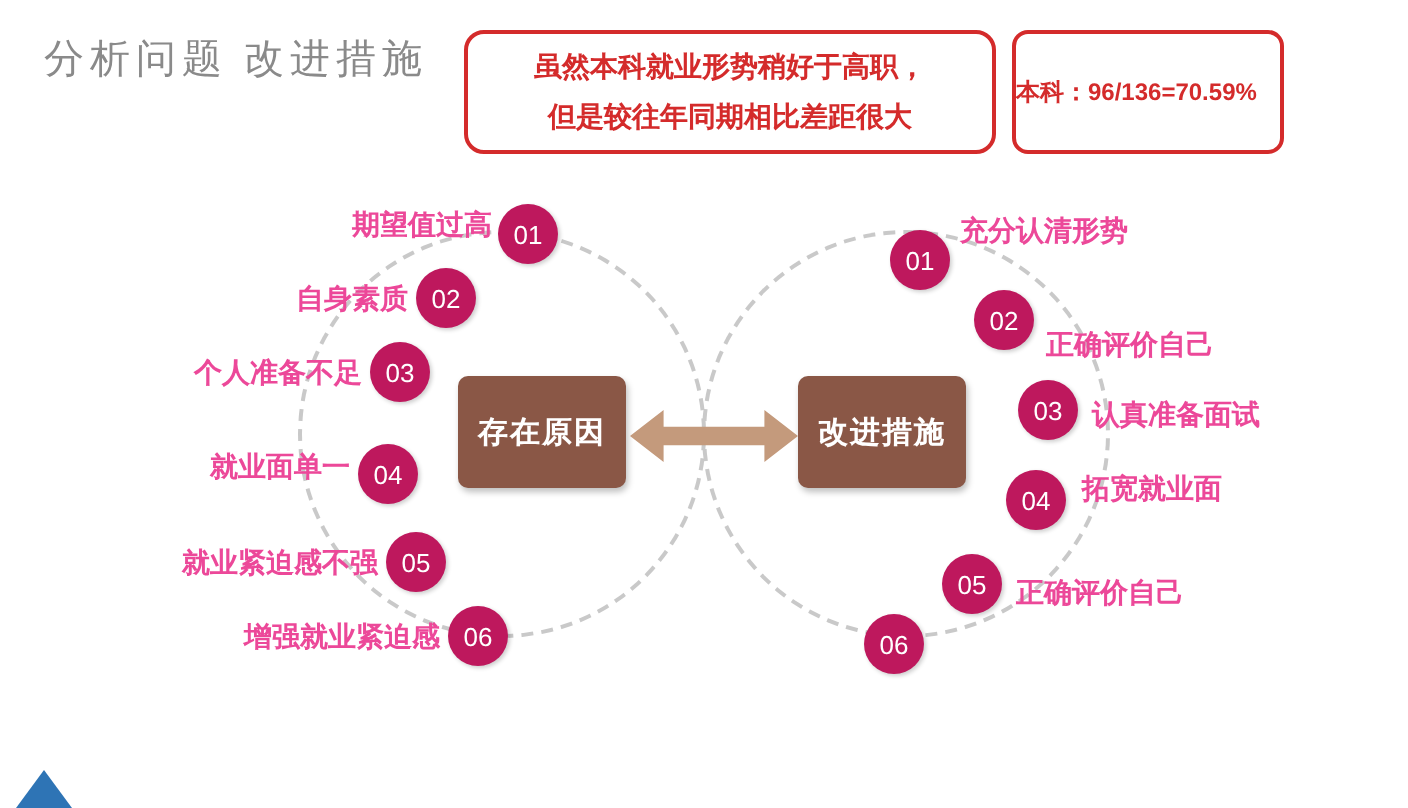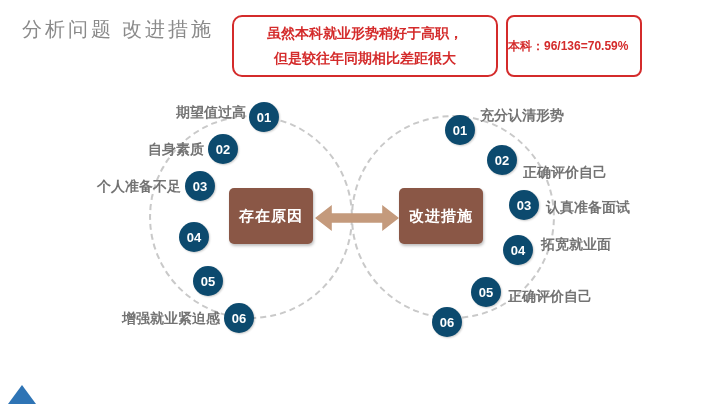--- a/index.html
+++ b/index.html
@@ -38,27 +38,27 @@
     display:flex;align-items:center;justify-content:center;
     box-shadow:1px 2px 3px rgba(0,0,0,.25);
   }
   .center-box.left{left:229px;top:188px;}
   .center-box.right{left:399px;top:188px;}
   .arrow{
     position:absolute;left:315px;top:205px;width:84px;height:26px;background:#c49a7c;
     clip-path:polygon(0 50%,20% 0,20% 32%,80% 32%,80% 0,100% 50%,80% 100%,80% 68%,20% 68%,20% 100%);
   }
   .num-circle{
-    position:absolute;width:30px;height:30px;border-radius:50%;background:#0c4a6e;
-    color:#fff;font-size:13px;font-weight:bold;
+    position:absolute;width:30px;height:30px;border-radius:50%;background:#be185d;
+    color:#fff;font-size:13px;font-weight:normal;
     display:flex;align-items:center;justify-content:center;
     box-shadow:1px 1px 2px rgba(0,0,0,.2);
   }
   .item-label{
-    position:absolute;font-size:14px;font-weight:bold;color:#737373;white-space:nowrap;
+    position:absolute;font-size:14px;font-weight:bold;color:#ec4899;white-space:nowrap;
   }
   .corner-triangle{
     position:absolute;left:8px;top:385px;width:28px;height:19px;background:#2e74b5;
     clip-path:polygon(50% 0,100% 100%,0 100%);
   }
 </style>
 </head>
 <body>
 
 <div class="slide">
@@ -85,22 +85,24 @@
   <div class="num-circle" style="left:249px;top:102px">01</div>
   <div class="item-label" style="right:458px;top:104px">期望值过高</div>
 
   <div class="num-circle" style="left:208px;top:134px">02</div>
   <div class="item-label" style="right:500px;top:141px">自身素质</div>
 
   <div class="num-circle" style="left:185px;top:171px">03</div>
   <div class="item-label" style="right:523px;top:178px">个人准备不足</div>
 
   <div class="num-circle" style="left:179px;top:222px">04</div>
+  <div class="item-label" style="right:529px;top:225px">就业面单一</div>
 
   <div class="num-circle" style="left:193px;top:266px">05</div>
+  <div class="item-label" style="right:515px;top:273px">就业紧迫感不强</div>
 
   <div class="num-circle" style="left:224px;top:303px">06</div>
   <div class="item-label" style="right:484px;top:310px">增强就业紧迫感</div>
 
   <div class="num-circle" style="left:445px;top:115px">01</div>
   <div class="item-label" style="left:480px;top:107px">充分认清形势</div>
 
   <div class="num-circle" style="left:487px;top:145px">02</div>
   <div class="item-label" style="left:523px;top:164px">正确评价自己</div>
 

